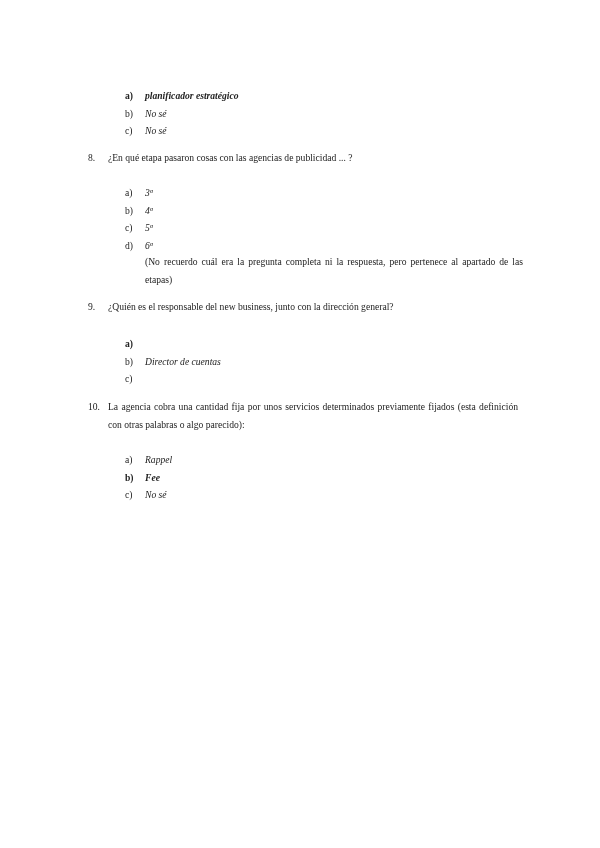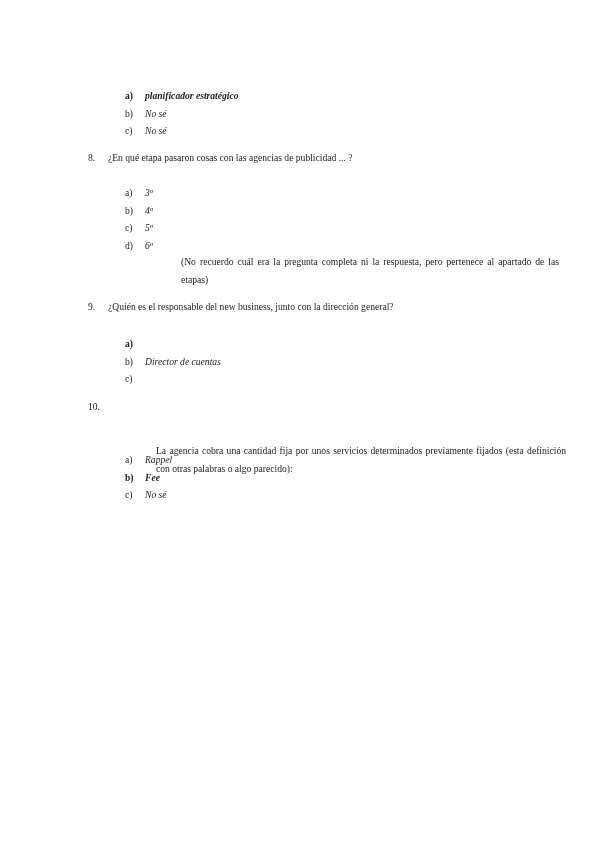--- a/index.html
+++ b/index.html
@@ -18,26 +18,25 @@
     color: #222222;
     line-height: 17.5px;
   }
   .abs { position: absolute; }
   .opt-row { display: flex; }
   .opt-letter { width: 20px; flex-shrink: 0; }
   .opt-text { flex: 1; font-style: italic; }
   .q-row { display: flex; }
   .q-num { width: 20px; flex-shrink: 0; }
   .q-text { flex: 1; font-family: Liberation Serif, serif; }
-  .justified { text-align: justify; margin-top: 44px; }
+  .justified { text-align: justify; }
   .bold { font-weight: bold; }
   .note {
     text-align: justify;
     width: 378px;
-    margin-left: 36px;
   }
   .q10-text { width: 410px; }
 </style>
 </head>
 <body>
 
 <div class="page">
 
   <div class="abs" style="top:87px; left:125px;">
     <div class="opt-row">
@@ -91,21 +90,21 @@
     </div>
     <div class="opt-row">
       <span class="opt-letter">b)</span>
       <span class="opt-text">Director de cuentas</span>
     </div>
     <div class="opt-row">
       <span class="opt-letter">c)</span>
     </div>
   </div>
 
-  <div class="abs q-row" style="top:398px; left:88px;gap:48px;">
+  <div class="abs q-row" style="top:398px; left:88px;">
     <span class="q-num">10.</span>
     <span class="q-text q10-text justified">La agencia cobra una cantidad fija por unos servicios determinados previamente fijados (esta definición con otras palabras o algo parecido):</span>
   </div>
 
   <div class="abs" style="top:451px; left:125px;">
     <div class="opt-row">
       <span class="opt-letter">a)</span>
       <span class="opt-text">Rappel</span>
     </div>
     <div class="opt-row">

